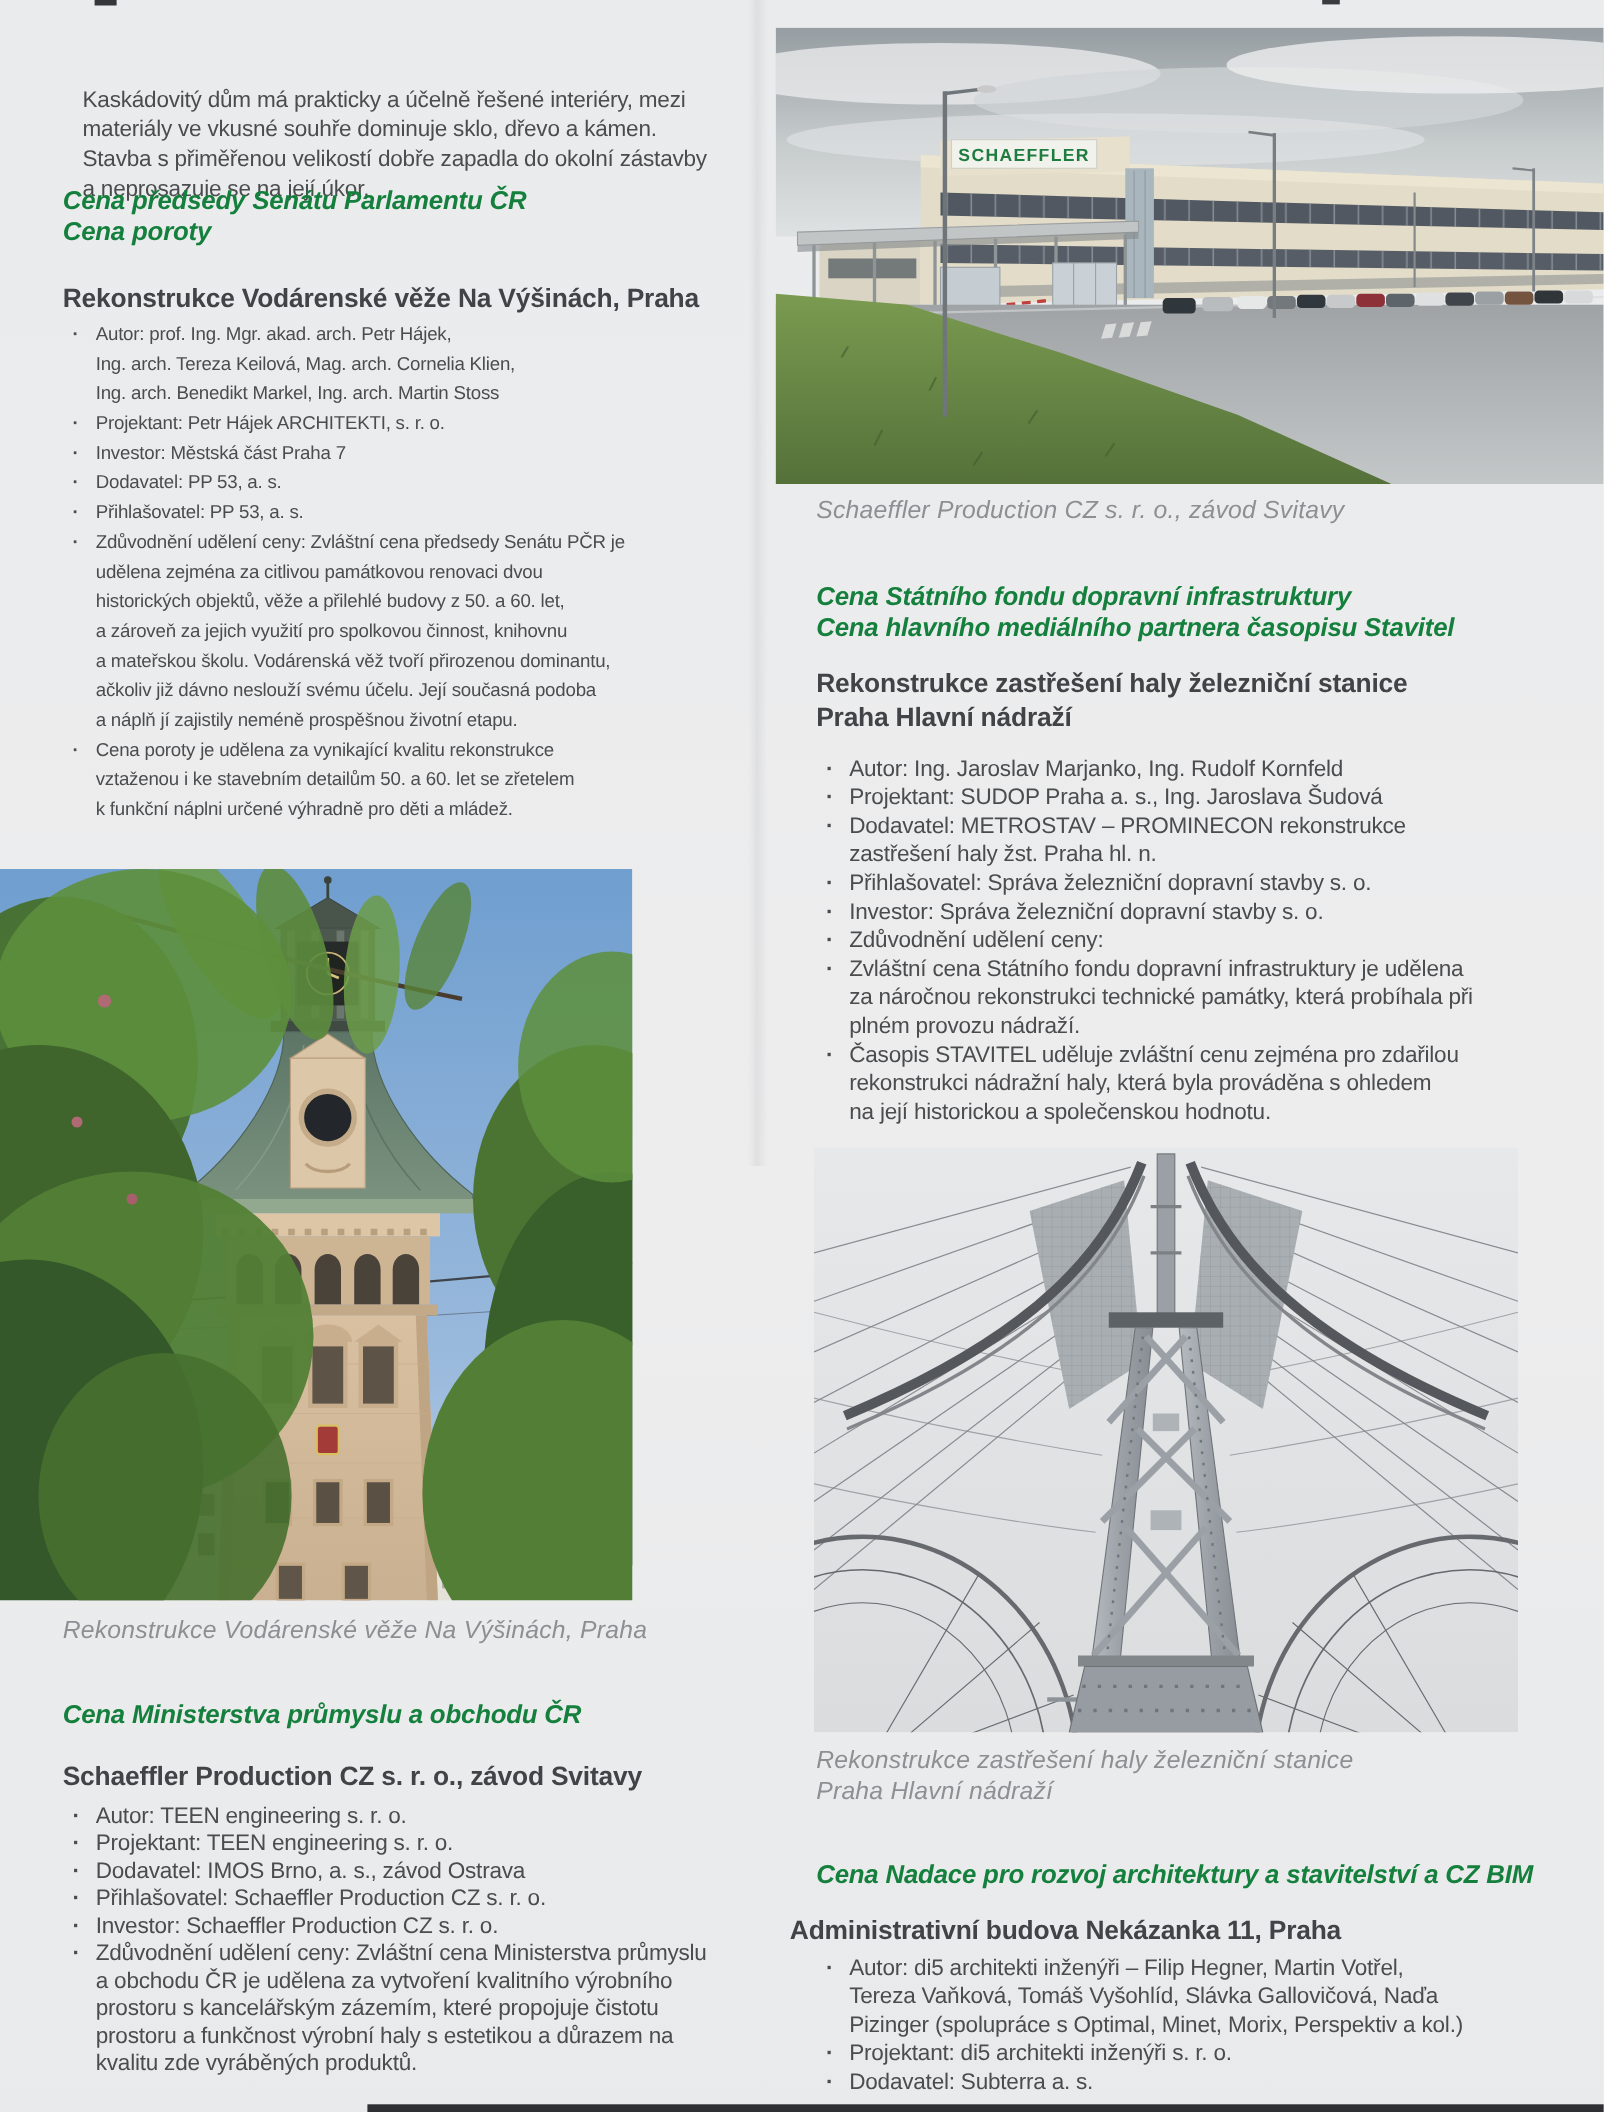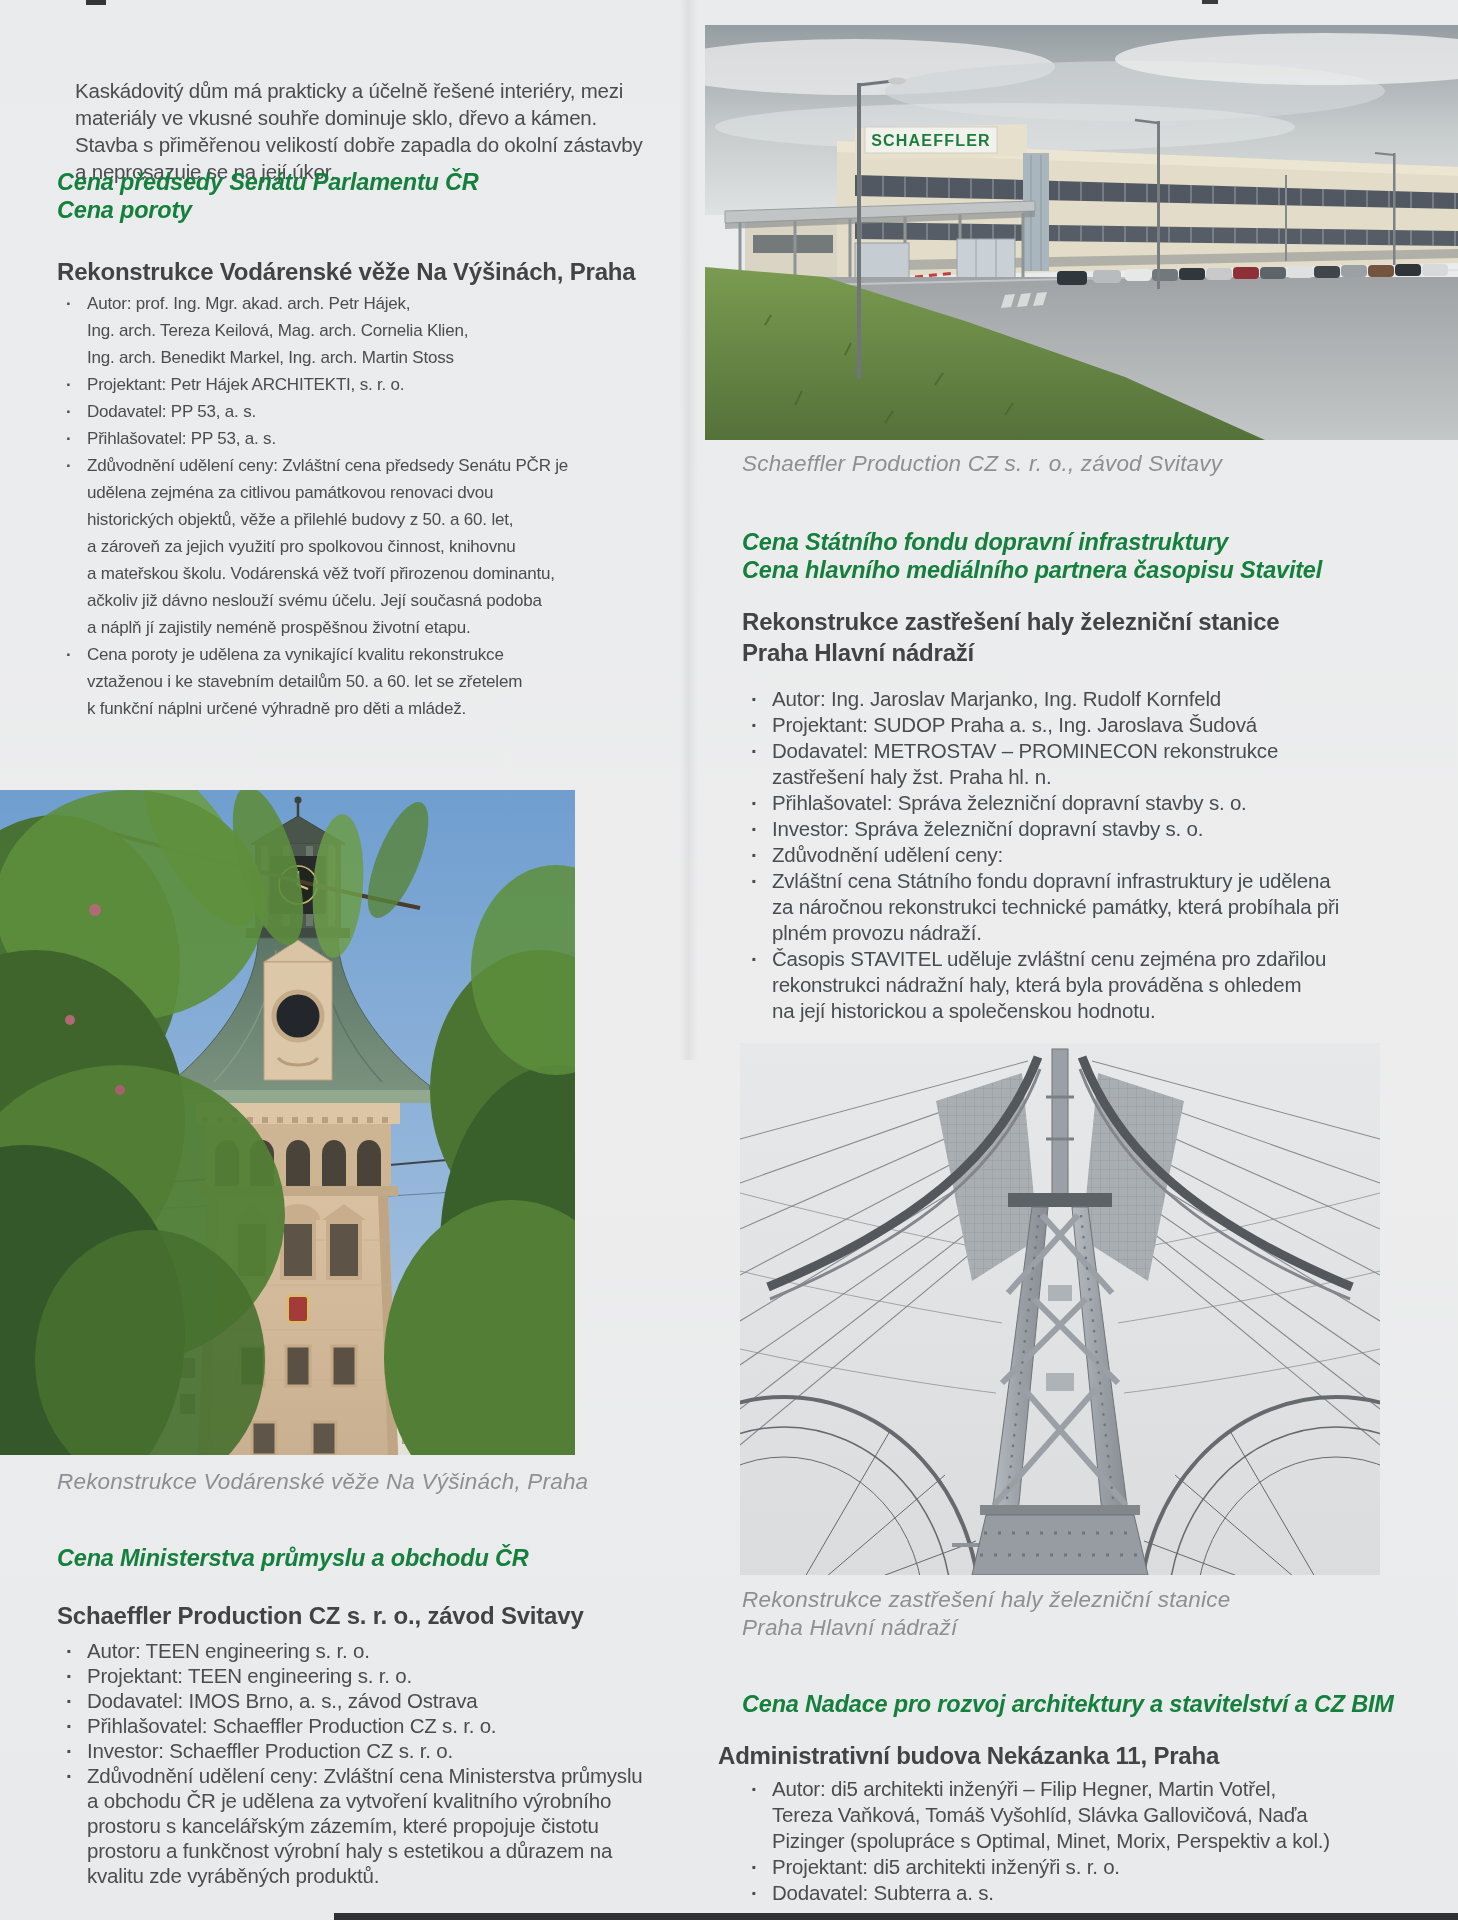--- a/index.html
+++ b/index.html
@@ -57,20 +57,21 @@
     <div class="heading-line">Cena poroty</div>
   </div>
 
 <h2 class="abs project-title" style="left:57px;top:256px;width:625px;">Rekonstrukce Vodárenské věže Na Výšinách, Praha</h2>
 
 <div class="abs bullets lh27" style="left:57px;top:290px;width:625px;">
     <div class="bullet">Autor: prof. Ing. Mgr. akad. arch. Petr Hájek,
 Ing. arch. Tereza Keilová, Mag. arch. Cornelia Klien,
 Ing. arch. Benedikt Markel, Ing. arch. Martin Stoss</div>
     <div class="bullet">Projektant: Petr Hájek ARCHITEKTI, s. r. o.</div>
+    <div class="bullet">Investor: Městská část Praha 7</div>
     <div class="bullet">Dodavatel: PP 53, a. s.</div>
     <div class="bullet">Přihlašovatel: PP 53, a. s.</div>
     <div class="bullet">Zdůvodnění udělení ceny: Zvláštní cena předsedy Senátu PČR je
 udělena zejména za citlivou památkovou renovaci dvou
 historických objektů, věže a přilehlé budovy z 50. a 60. let,
 a zároveň za jejich využití pro spolkovou činnost, knihovnu
 a mateřskou školu. Vodárenská věž tvoří přirozenou dominantu,
 ačkoliv již dávno neslouží svému účelu. Její současná podoba
 a náplň jí zajistily neméně prospěšnou životní etapu.</div>
     <div class="bullet">Cena poroty je udělena za vynikající kvalitu rekonstrukce

